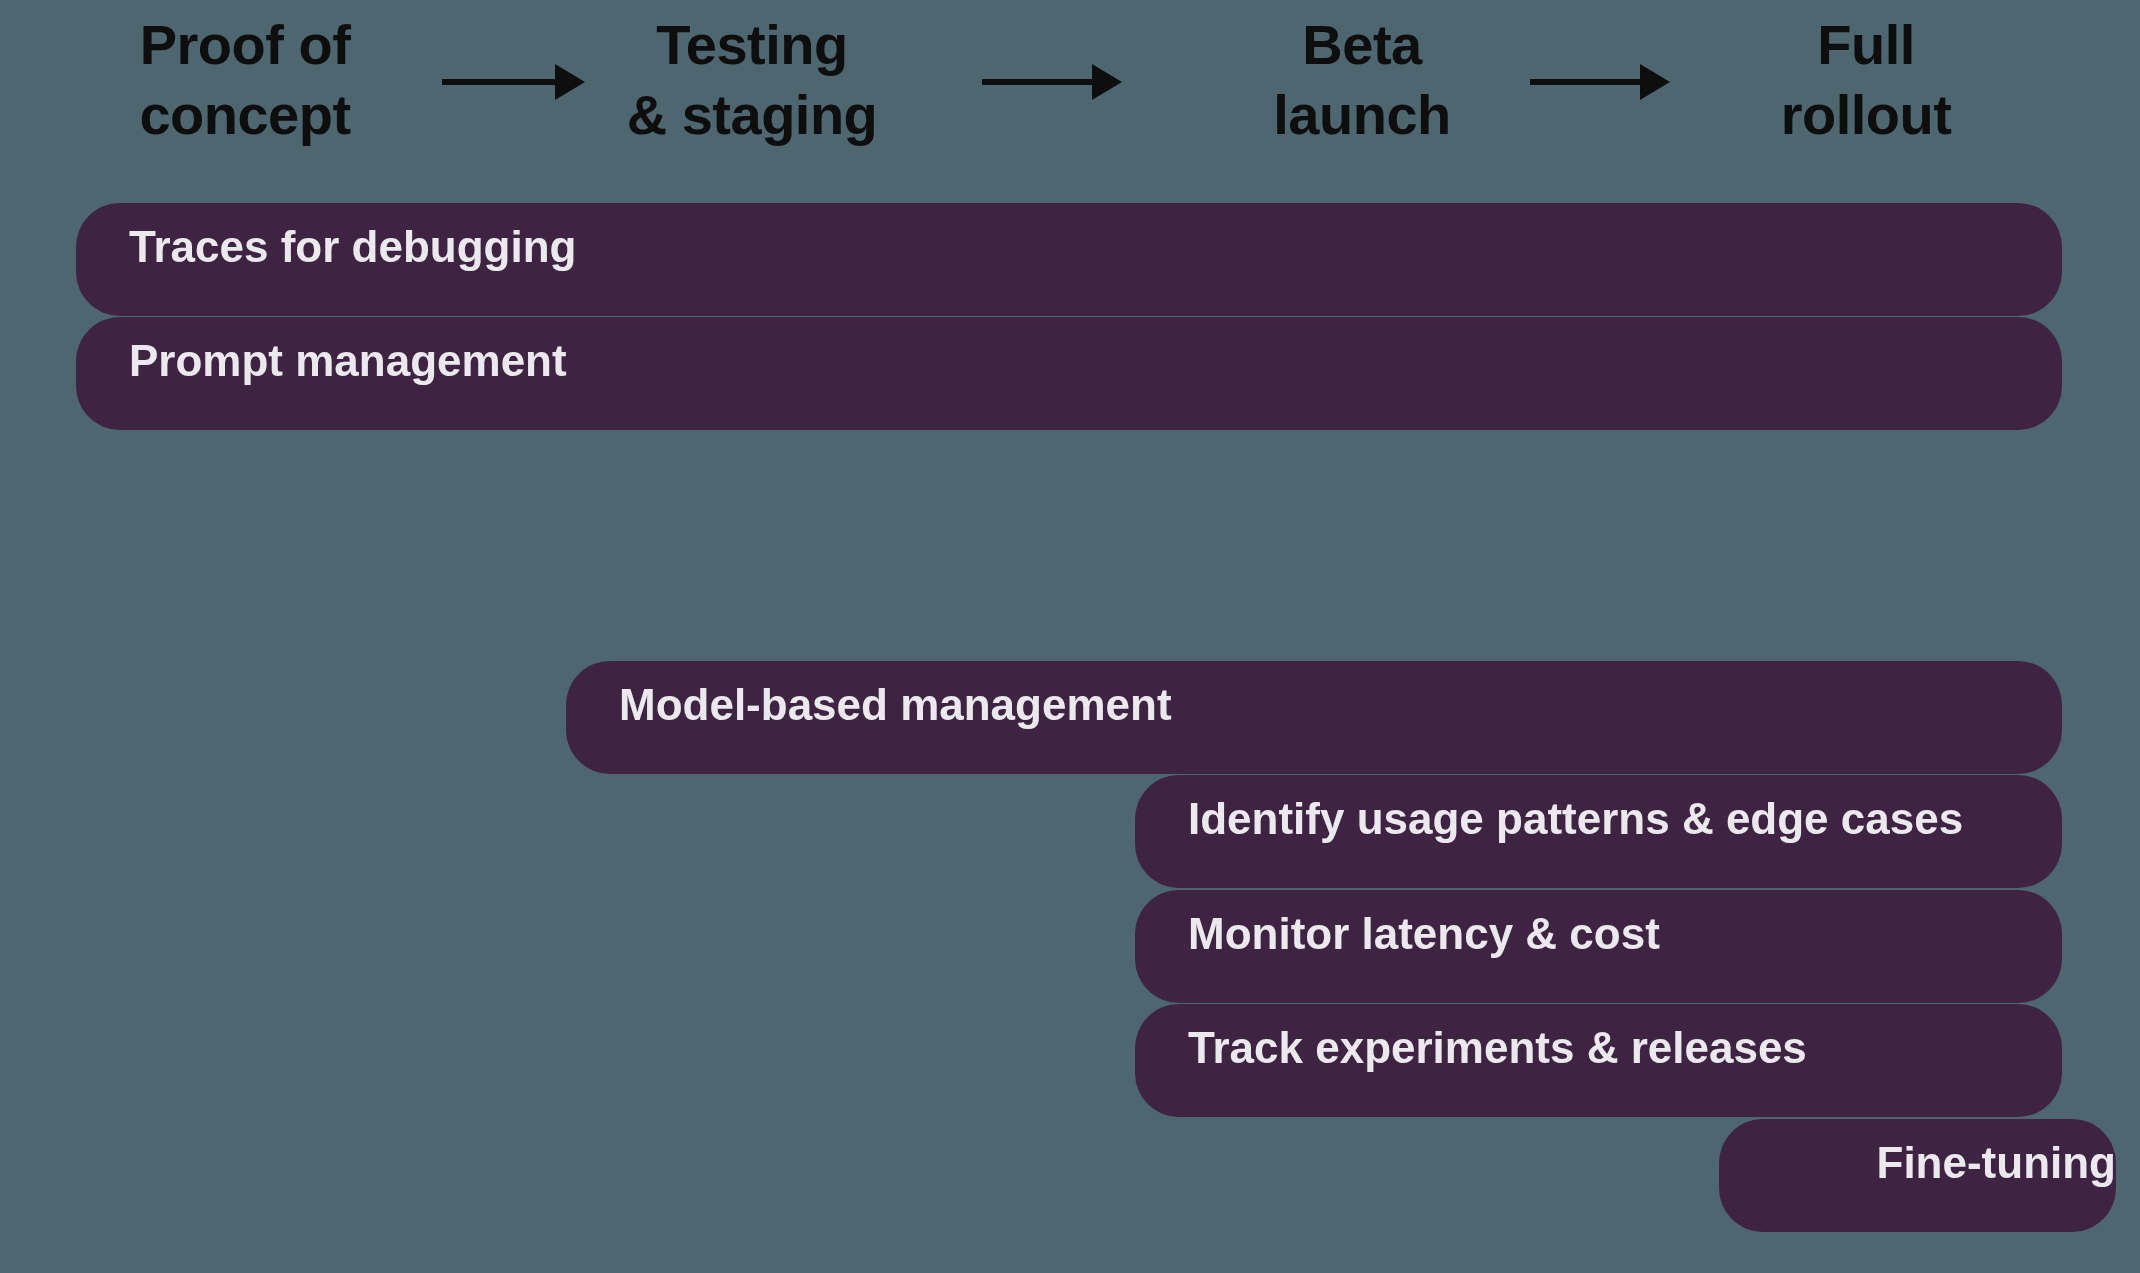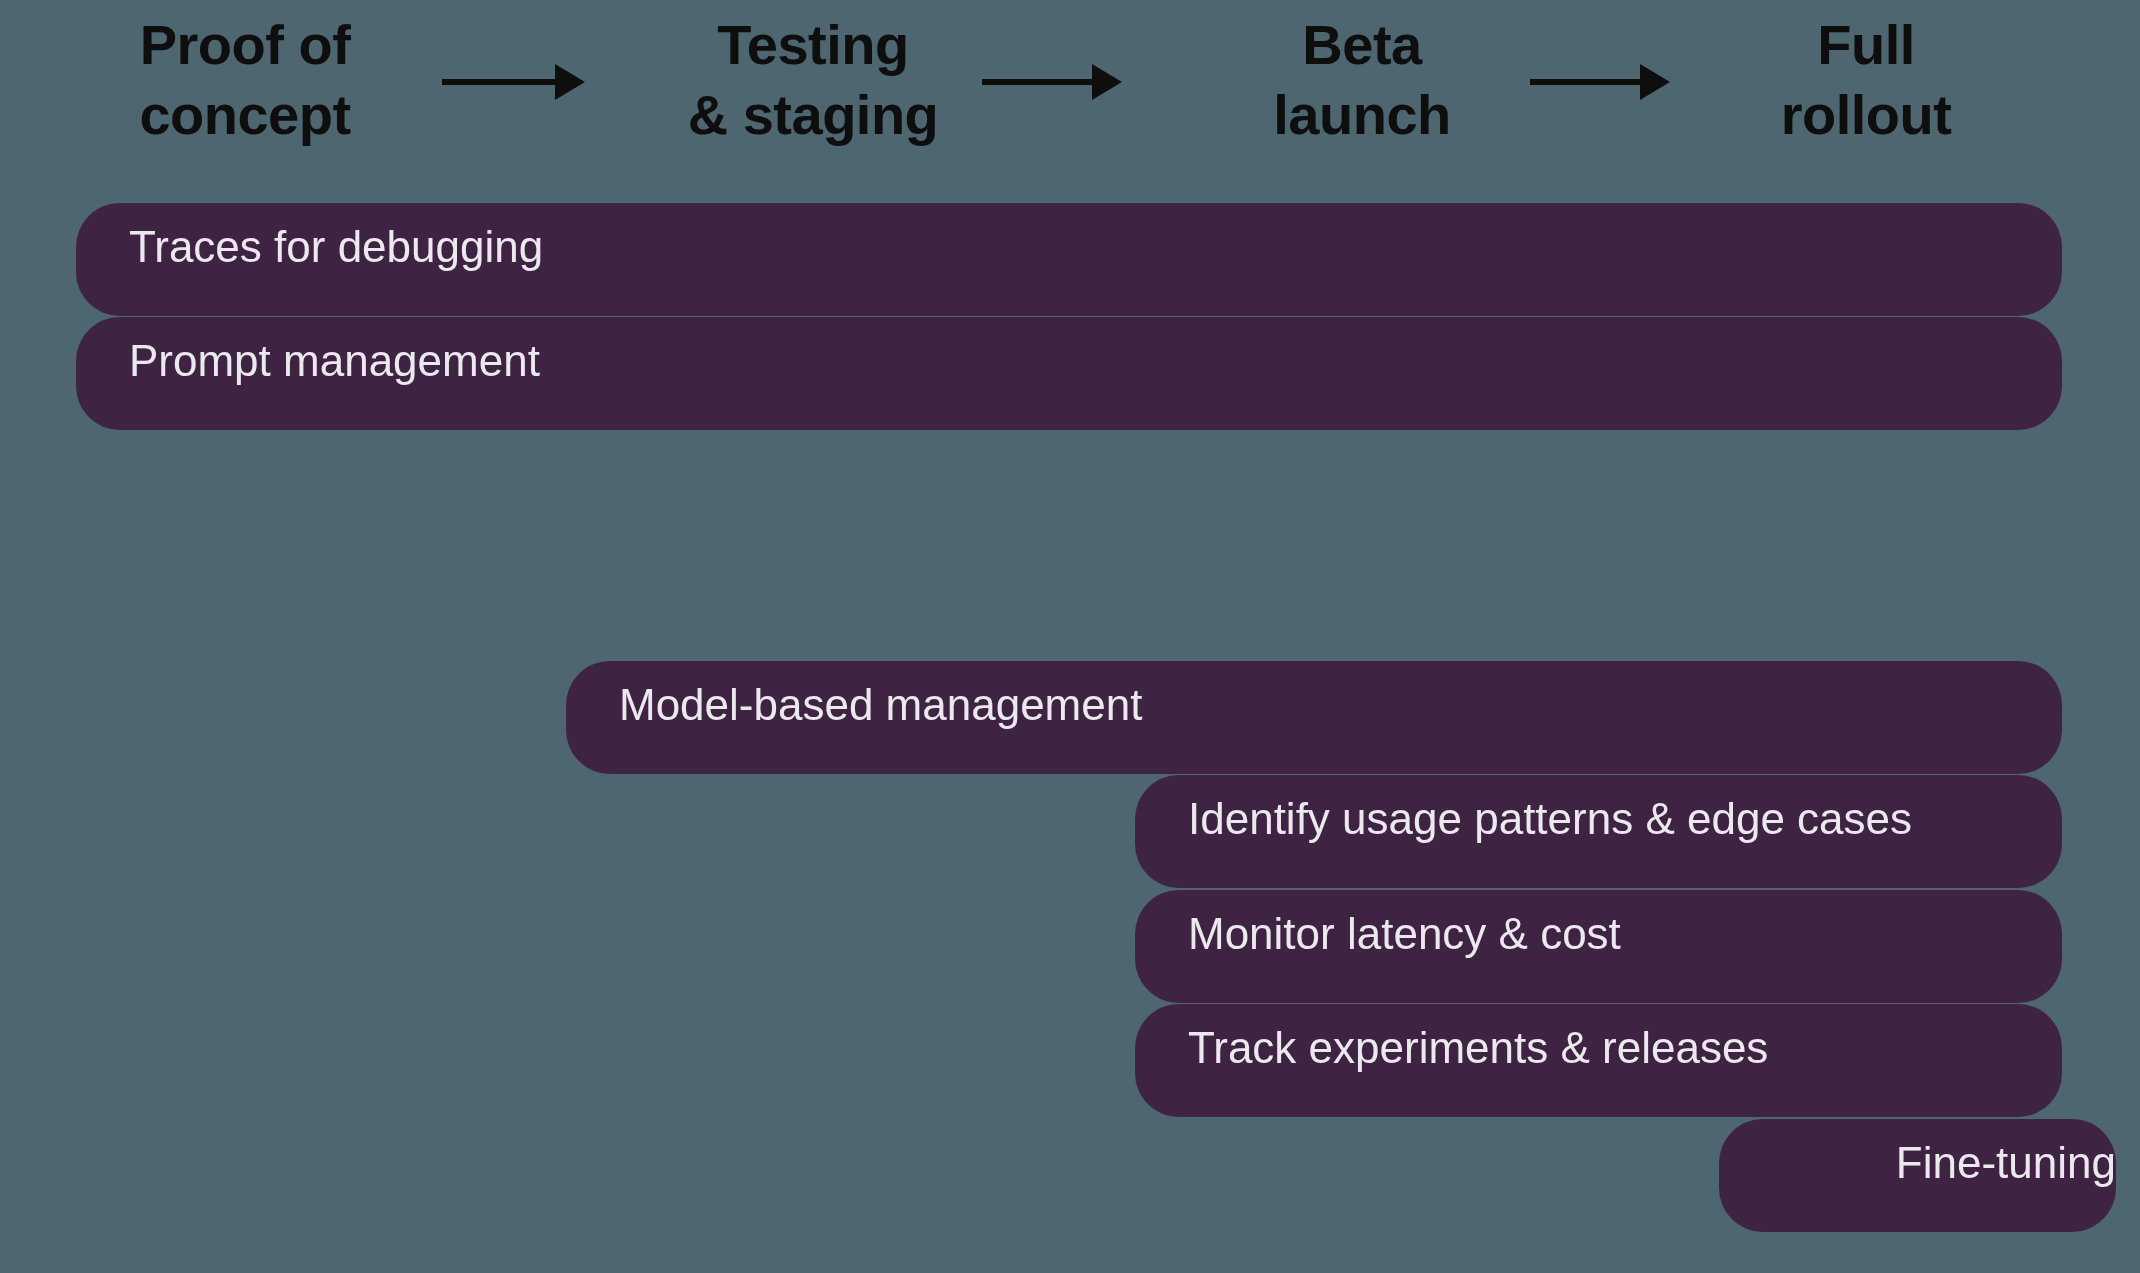--- a/index.html
+++ b/index.html
@@ -25,21 +25,21 @@
     width: 440px;
     text-align: center;
     font-size: 56px;
     line-height: 70px;
     font-weight: 700;
     letter-spacing: -0.5px;
     color: var(--stage-text, #0e0e0e);
     white-space: pre-line;
   }
   .stage-0 { left: 25px; }
-  .stage-1 { left: 593px; text-align: center; }
+  .stage-1 { left: 532px; text-align: center; }
   .stage-2 { left: 1142px; }
   .stage-3 { left: 1646px; text-align: center; }
 
   
   .arrow {
     position: absolute;
     top: 64px;
     height: 36px;
   }
   .arrow-0 { left: 442px; width: 143px; }
@@ -65,21 +65,21 @@
   }
 
   
   .bar {
     position: absolute;
     height: 113px;
     border-radius: 44px;
     background: var(--bar-fill, #3e2343);
     color: var(--bar-text, #ece9ee);
     font-size: 44px;
-    font-weight: 400;
+    font-weight: 700;
     line-height: 88px;
     padding-left: 53px;
     box-sizing: border-box;
     white-space: nowrap;
     overflow: hidden;
   }
   .bar-0 { top: 203px;  left: 76px;   width: 1986px; }
   .bar-1 { top: 317px;  left: 76px;   width: 1986px; }
   .bar-2 { top: 432px;  left: 566px;  width: 1496px; }
   .bar-3 { top: 546px;  left: 566px;  width: 1496px; }

